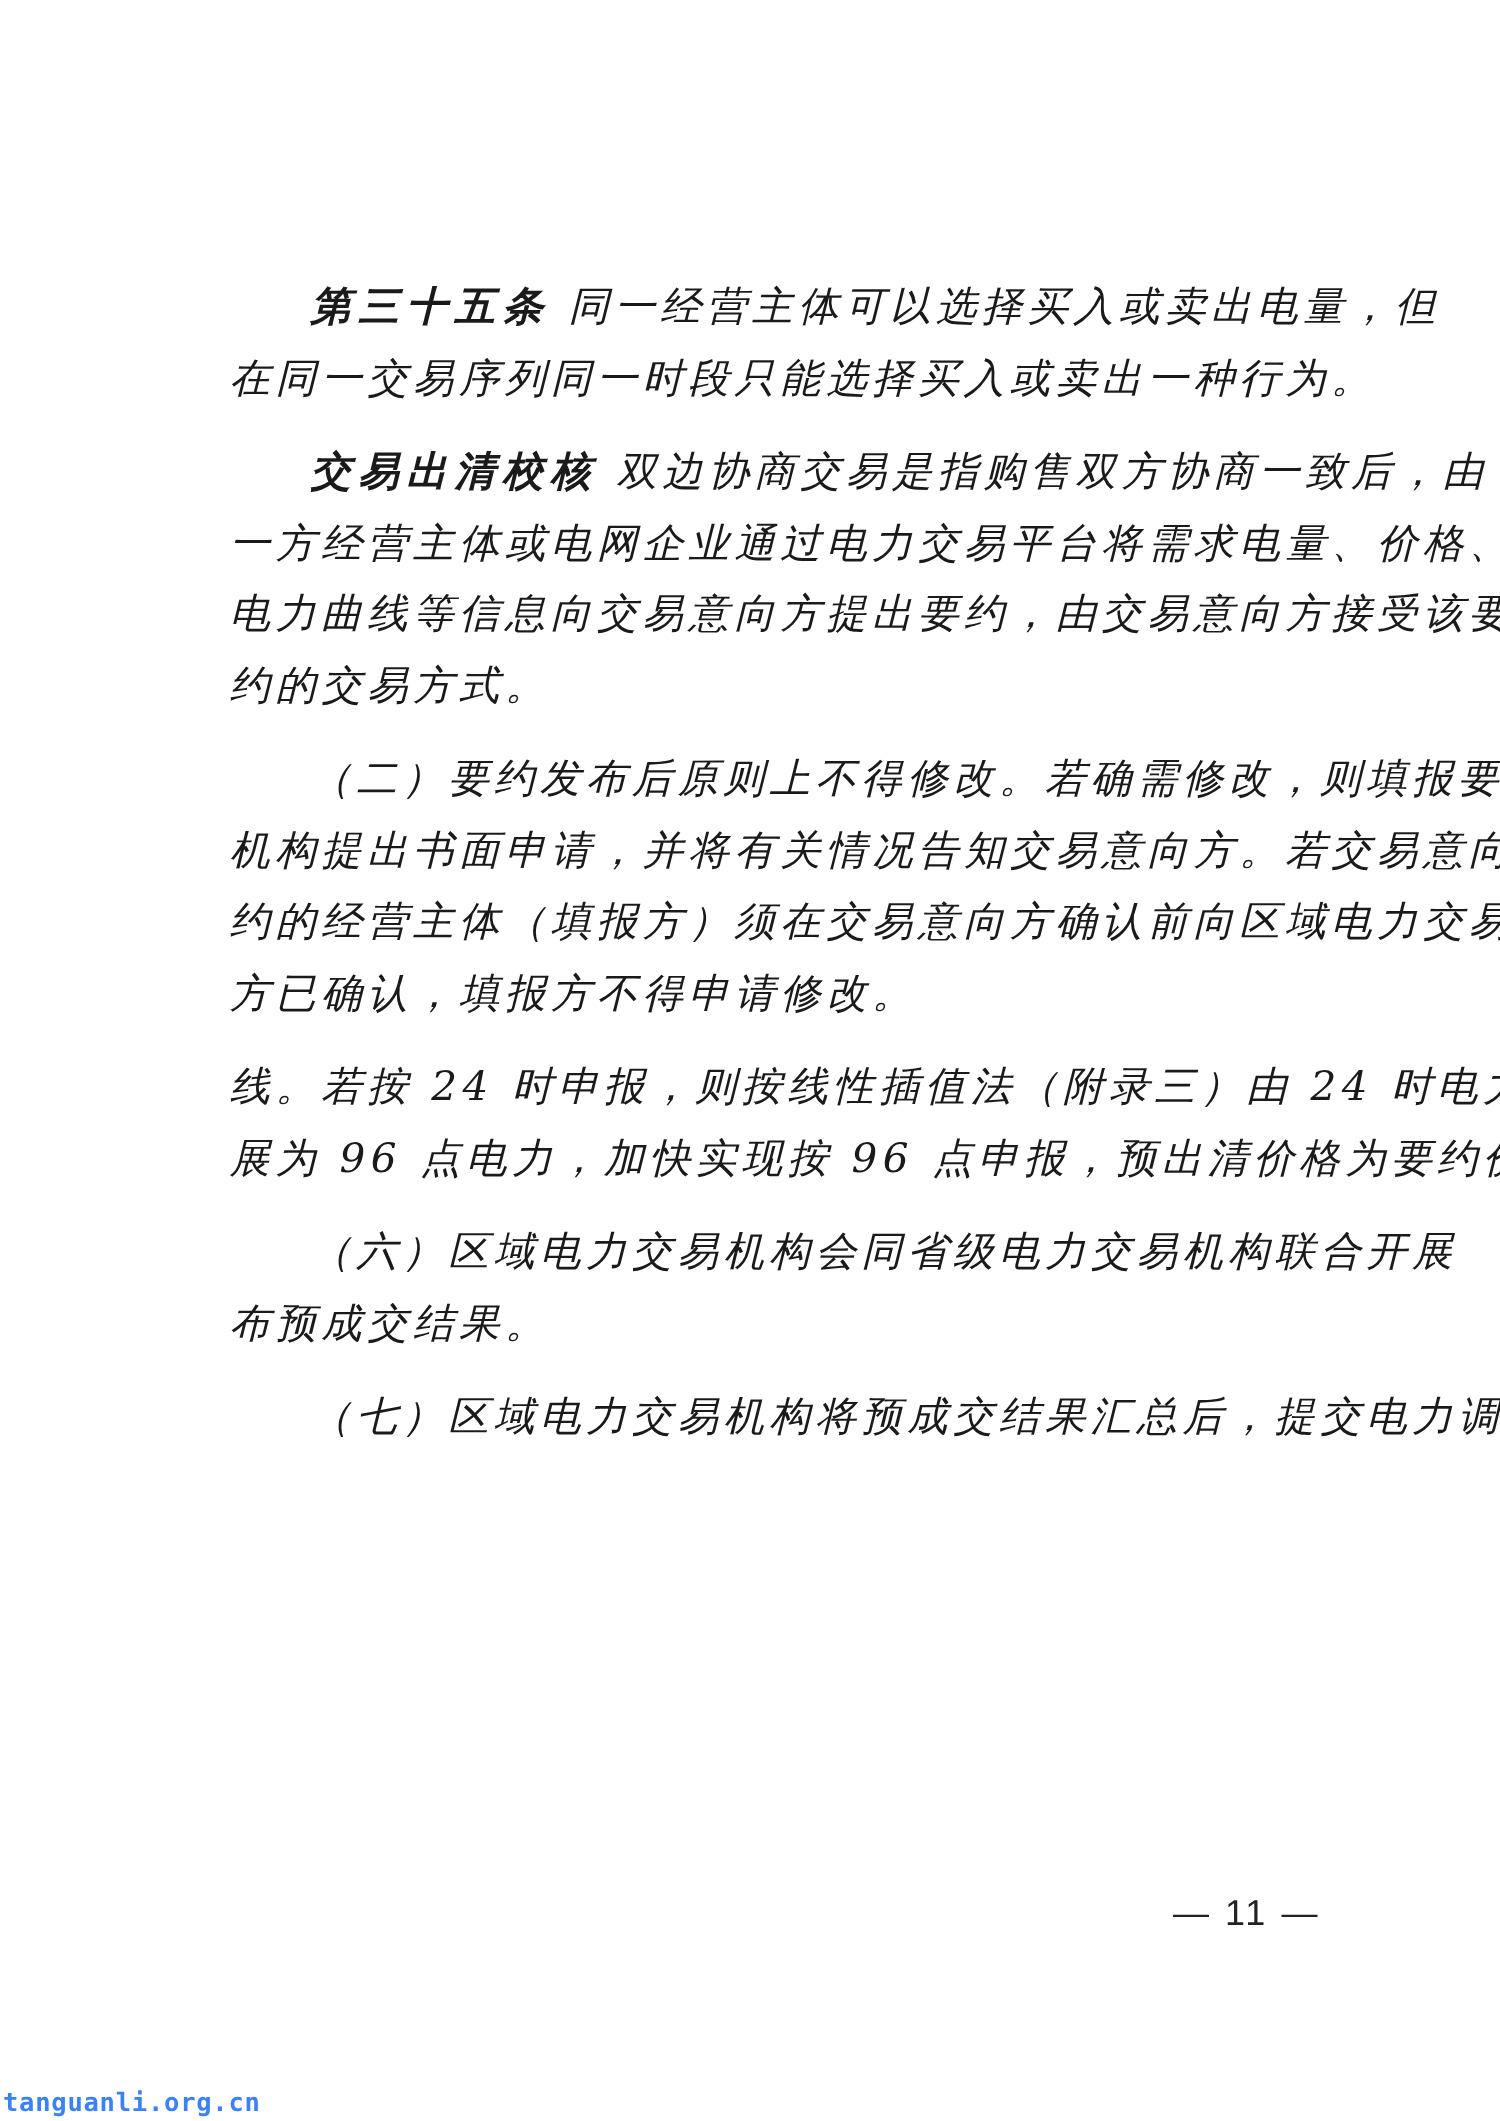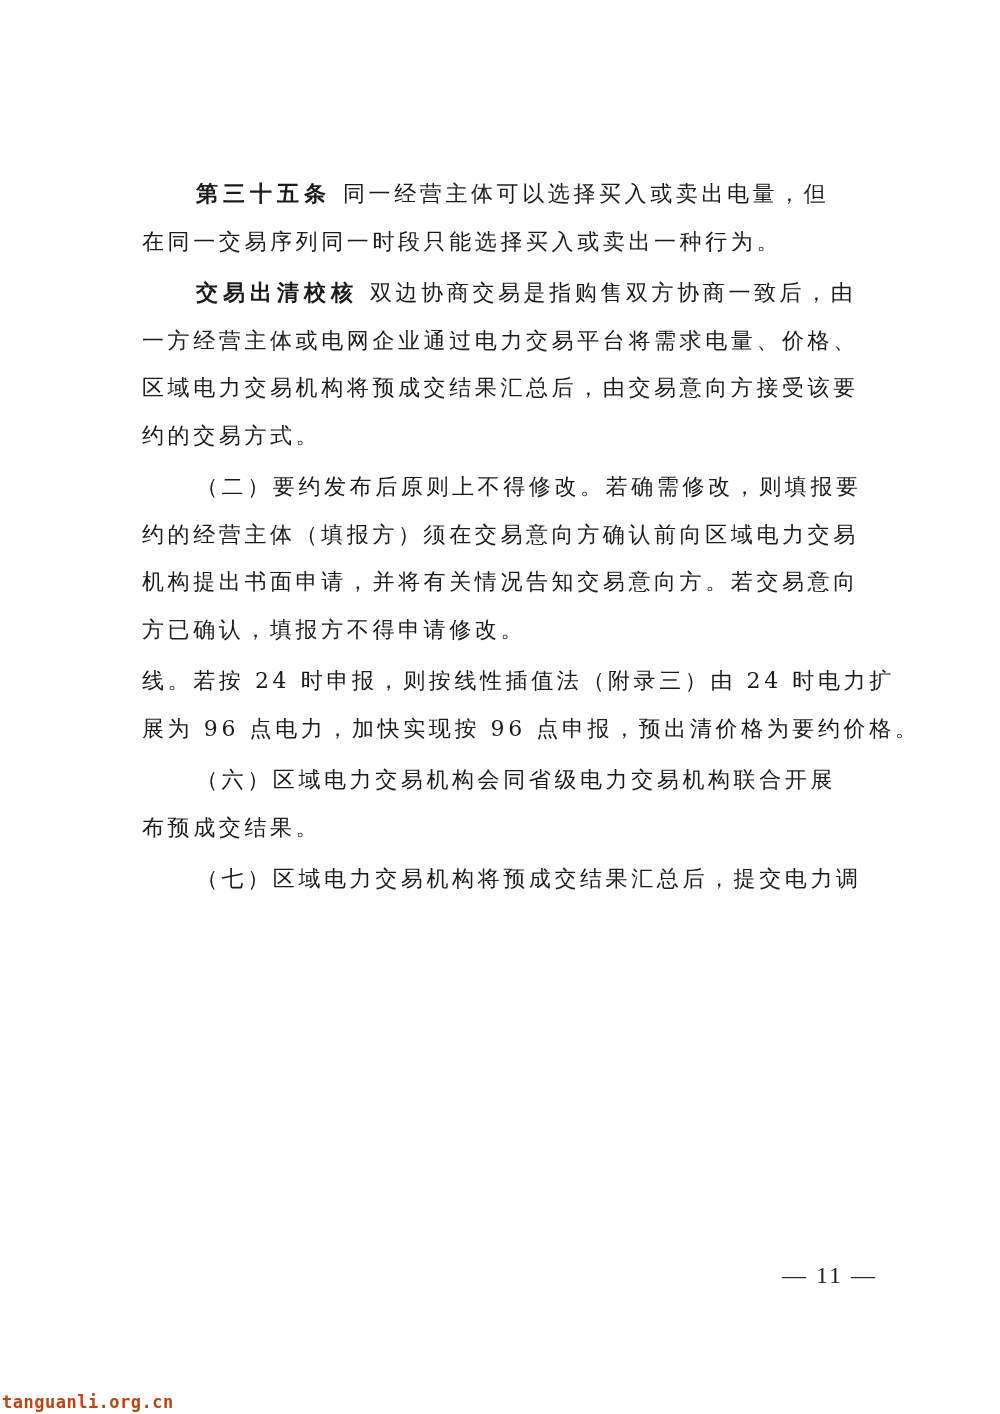--- a/index.html
+++ b/index.html
@@ -15,82 +15,83 @@
       font-family: "DejaVu Serif", "Liberation Serif", serif;
       color: #1a1a1a;
     }
     .page {
       position: absolute;
       left: 138px;
       top: 166px;
       width: 740px;
     }
     .para {
-      margin: 4px;
-      font-size: 22px;
+      margin: 15px;
+      font-size: 27px;
       line-height: 47.5px;
       text-indent: 54px;
       letter-spacing: 3.6px;
       text-align: justify;
       text-align-last: left;
+      font-style: italic;
     }
     .para .head {
       font-weight: bold;
       letter-spacing: 5px;
       margin-right: 12px;
     }
     .line {
       display: block;
       white-space: nowrap;
     }
     .line.first {
       padding-left: 54px;
     }
     .page-number {
       position: absolute;
       left: 782px;
       top: 1262px;
       font-size: 24px;
-      font-family: Liberation Serif, serif;
+      font-family: Liberation Sans, sans-serif;
       color: #222;
       letter-spacing: 2px;
     }
     .watermark {
       position: absolute;
       left: 2px;
       top: 1392px;
       font-size: 17px;
       font-family: "DejaVu Sans Mono", "Liberation Mono", monospace;
       font-weight: bold;
-      color: #c2410c;
+      color: #3b82f6;
       letter-spacing: 0.5px;
     }
   </style>
 </head>
 <body>
 
 <div class="page">
 
   <div class="para" style="text-indent:0;">
     <span class="line first"><span class="head">第三十五条</span><span>同一经营主体可以选择买入或卖出电量，但</span></span>
     <span class="line">在同一交易序列同一时段只能选择买入或卖出一种行为。</span>
   </div>
 
   <div class="para" style="text-indent:0;">
     <span class="line first"><span class="head">交易出清校核</span><span>双边协商交易是指购售双方协商一致后，由</span></span>
     <span class="line">一方经营主体或电网企业通过电力交易平台将需求电量、价格、</span>
-    <span class="line">区域电力交易机构将预成交结果汇总后，由交易意向方接受该要</span>
+    <span class="line">电力曲线等信息向交易意向方提出要约，由交易意向方接受该要</span>
     <span class="line">约的交易方式。</span>
   </div>
 
 
   <div class="para" style="text-indent:0;">
     <span class="line first"><span>（二）</span><span>要约发布后原则上不得修改。若确需修改，则填报要</span></span>
+    <span class="line">机构提出书面申请，并将有关情况告知交易意向方。若交易意向</span>
     <span class="line">约的经营主体（填报方）须在交易意向方确认前向区域电力交易</span>
-    <span class="line">机构提出书面申请，并将有关情况告知交易意向方。若交易意向</span>
     <span class="line">方已确认，填报方不得申请修改。</span>
   </div>
 
 
 
   <div class="para" style="text-indent:0;">
     <span class="line">线。若按 24 时申报，则按线性插值法（附录三）由 24 时电力扩</span>
     <span class="line">展为 96 点电力，加快实现按 96 点申报，预出清价格为要约价格。</span>
   </div>
 

